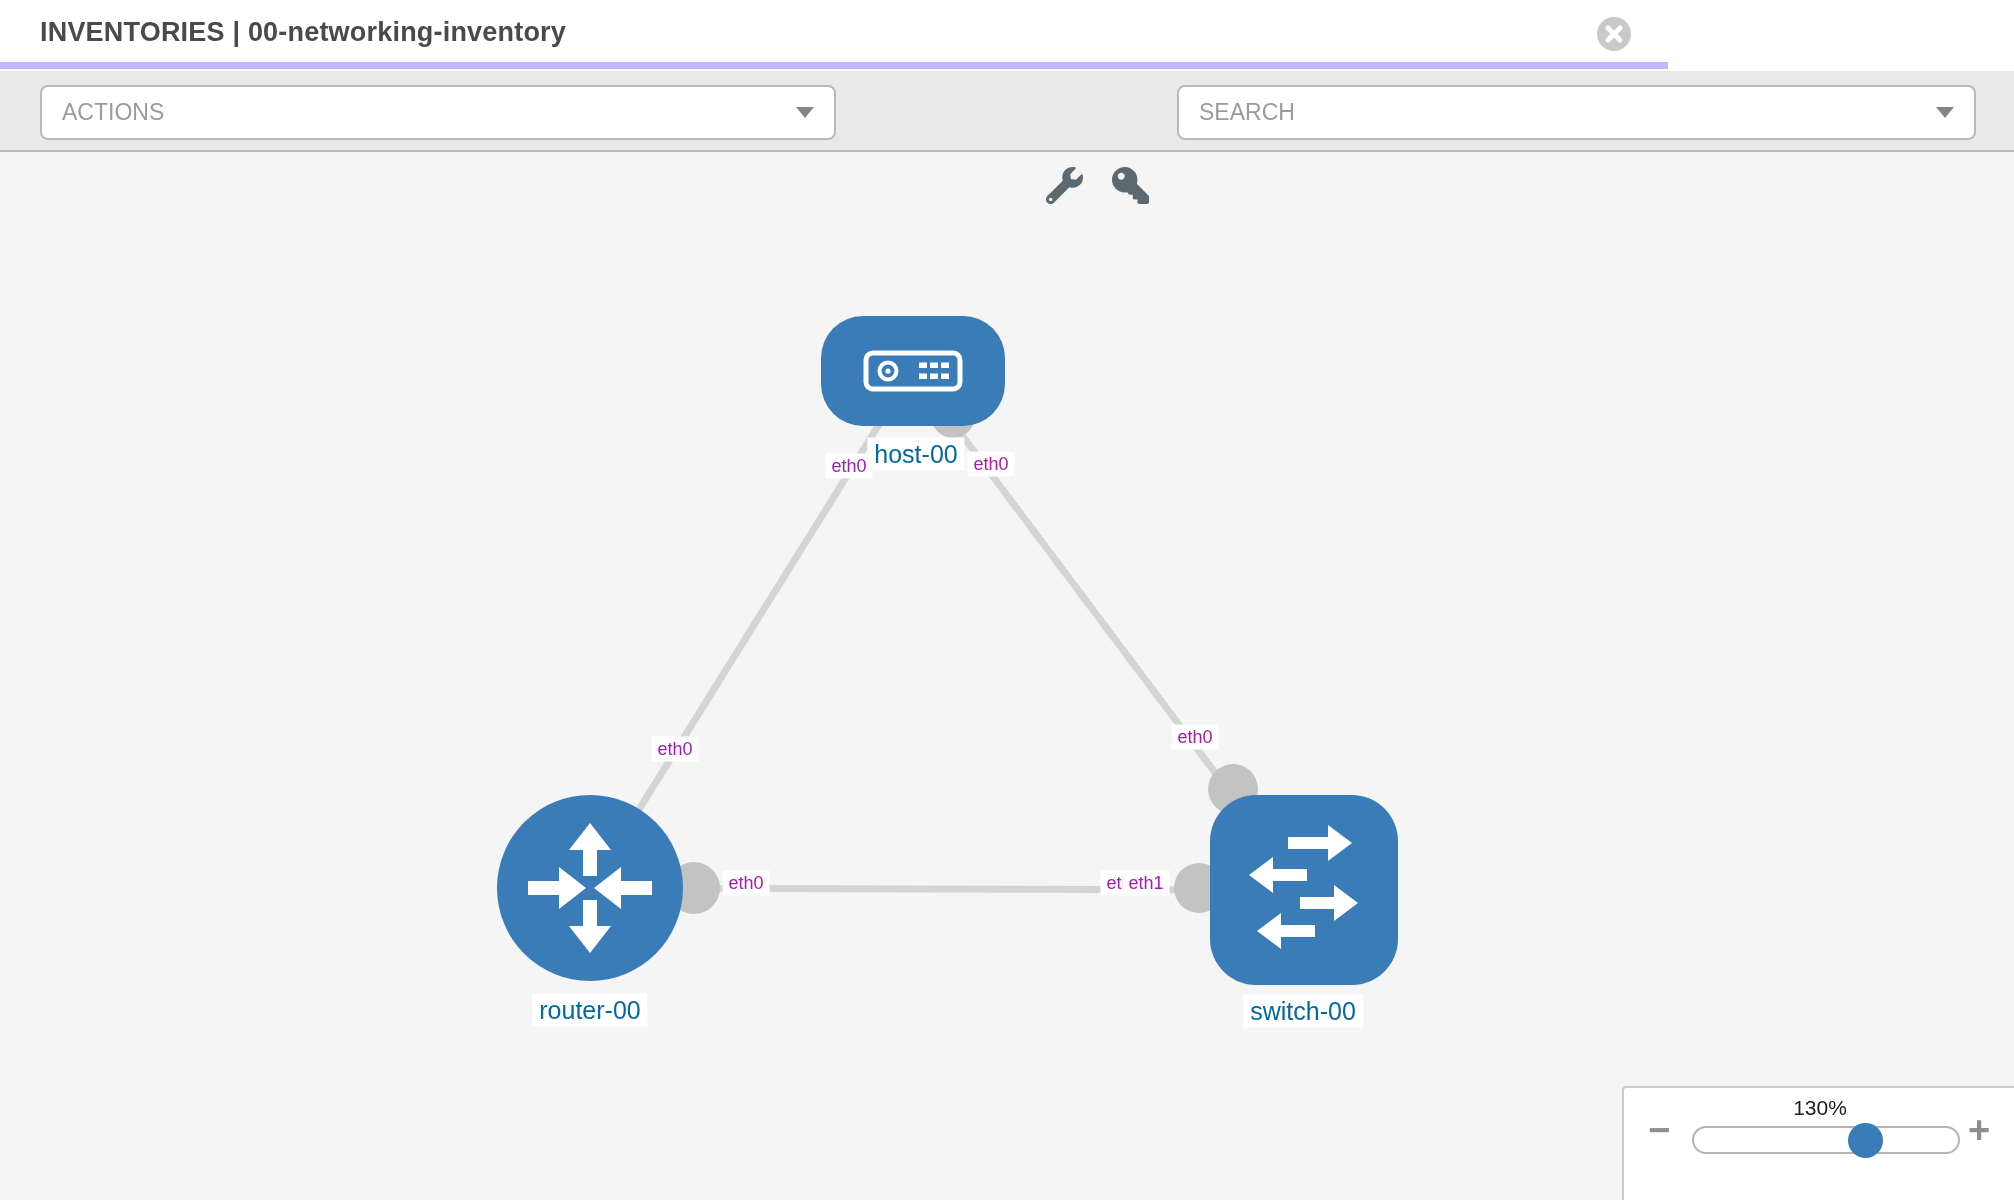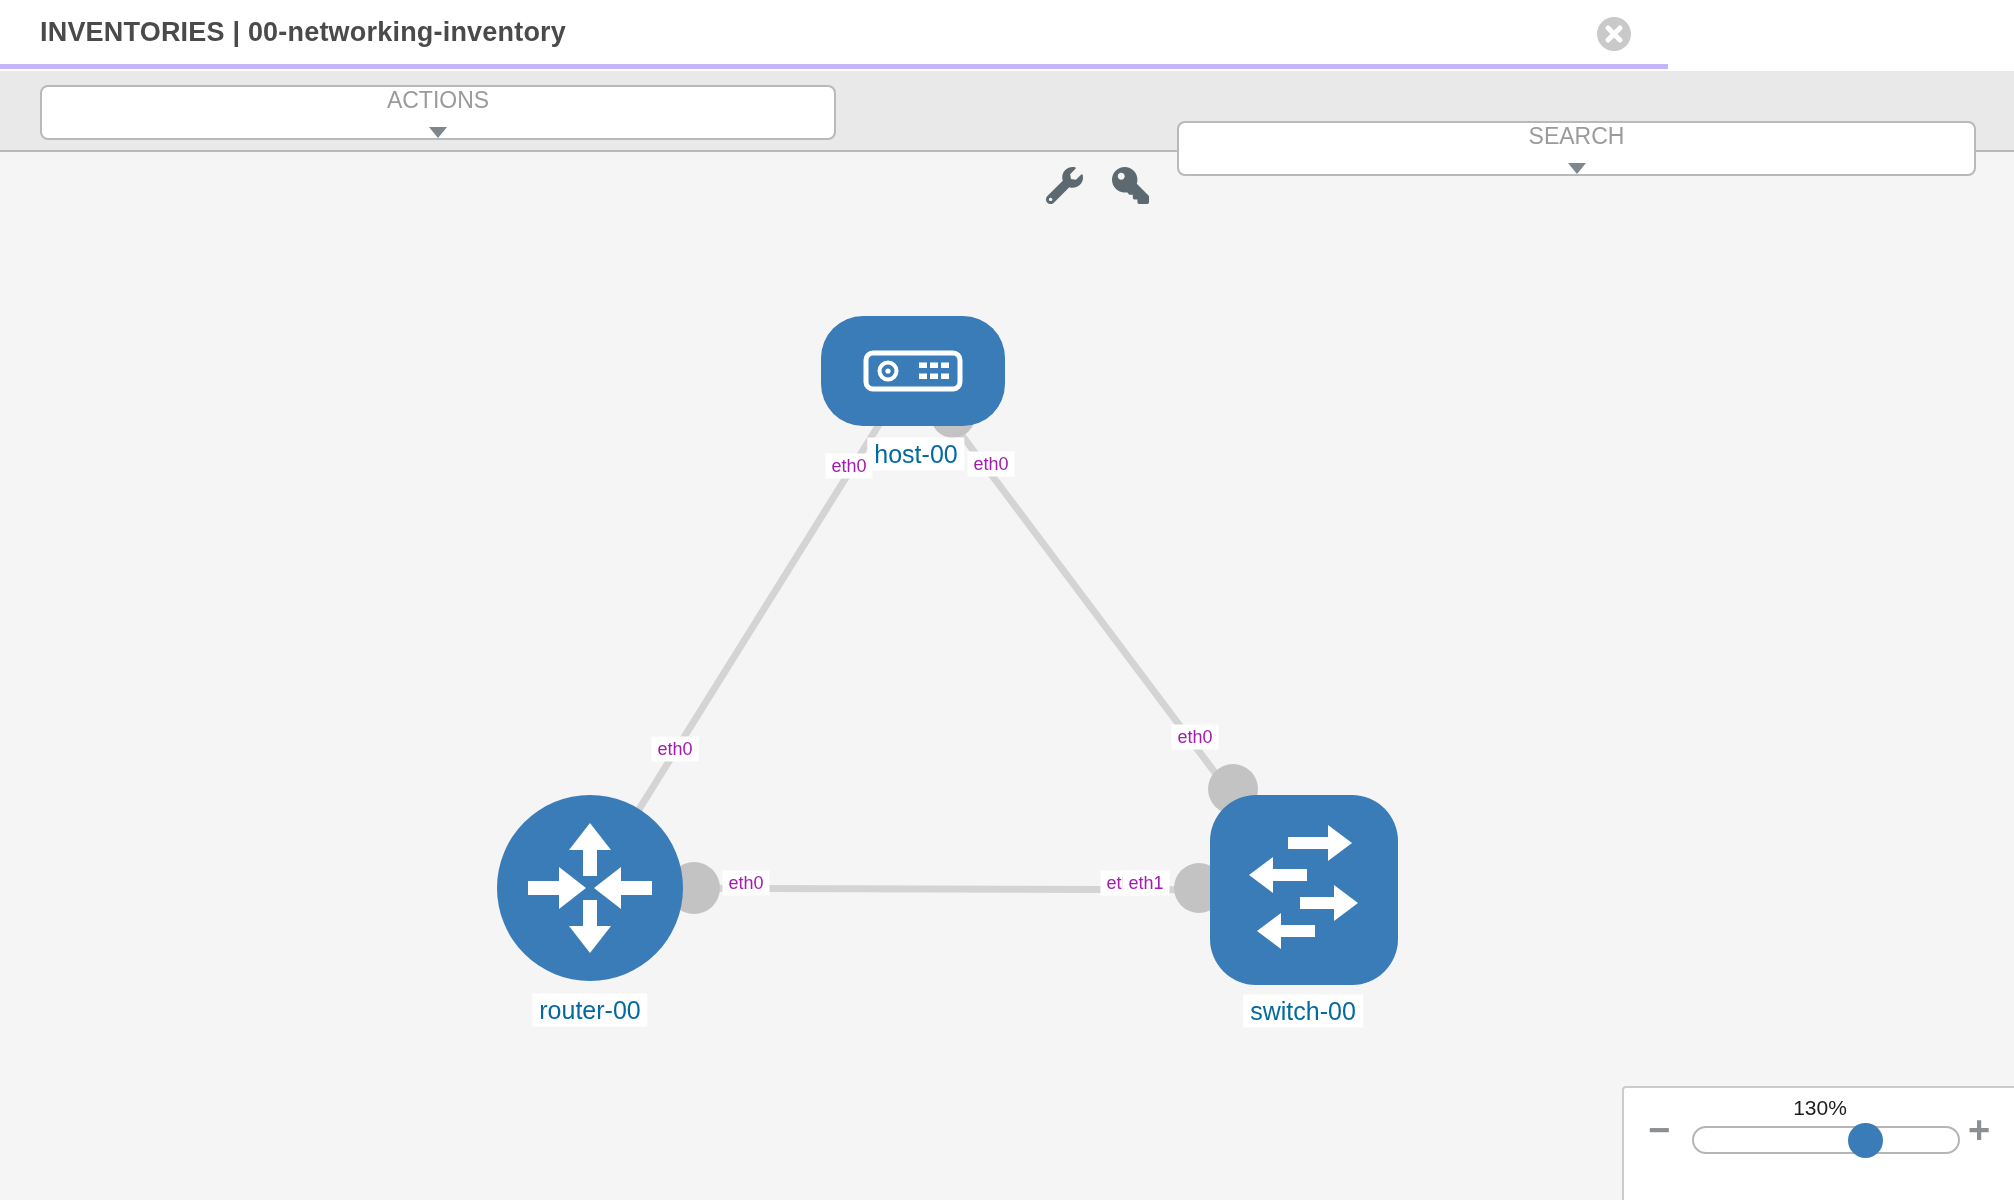--- a/index.html
+++ b/index.html
@@ -4,36 +4,36 @@
 <style>
   * { box-sizing: border-box; }
   html,body { margin:0; padding:0; }
   body {
     width:2014px; height:1200px; position:relative; overflow:hidden;
     background:#ffffff; font-family:"Liberation Sans", sans-serif;
   }
 
   
   .header { position:absolute; left:0; top:0; width:1668px; height:69px;
-    background:#ffffff; border-bottom:5px solid #c4b5fd; z-index:5;padding-left:32px; }
+    background:#ffffff; border-bottom:7px solid #c4b5fd; z-index:5;padding-left:32px; }
   .page-title { position:absolute; left:40px; top:17px; font-size:27px;
     font-weight:bold; color:#4a4a4a; letter-spacing:0.2px; }
   .close-btn { position:absolute; right:37px; top:17px; width:34px; height:34px;
     border-radius:50%; background:#c9c9c9; cursor:pointer;
     display:flex; align-items:center; justify-content:center; }
 
   
   .toolbar { position:absolute; left:0; top:71px; width:2014px; height:81px;
     background:#e9e9e9; border-bottom:2px solid #b9b9b9; z-index:5; }
   .select-box { position:absolute; top:14px; height:55px; background:#ffffff;
     border:2px solid #b9b9b9; border-radius:8px; display:flex; align-items:center;
     justify-content:space-between; padding:0 20px; font-size:23px; color:#9b9b9b;
-    cursor:pointer;flex-direction:column; }
+    cursor:pointer; }
   .actions-box { left:40px;  width:796px; }
-  .search-box  { left:1177px; width:799px;margin-top:36px; }
+  .search-box  { left:1177px; width:799px; }
   .caret { width:0; height:0; border-left:9px solid transparent;
     border-right:9px solid transparent; border-top:11px solid #7f878c; }
   .tool-icon { position:absolute; top:96px; width:37px; height:37px; cursor:pointer; }
   .wrench-btn { left:1046px; }
   .key-btn    { left:1112px; }
   .tool-icon svg { width:100%; height:100%; fill:#5d6971; }
 
   
   .canvas { position:absolute; left:0; top:152px; width:2014px; height:1048px;
     background:#f5f5f5; }

